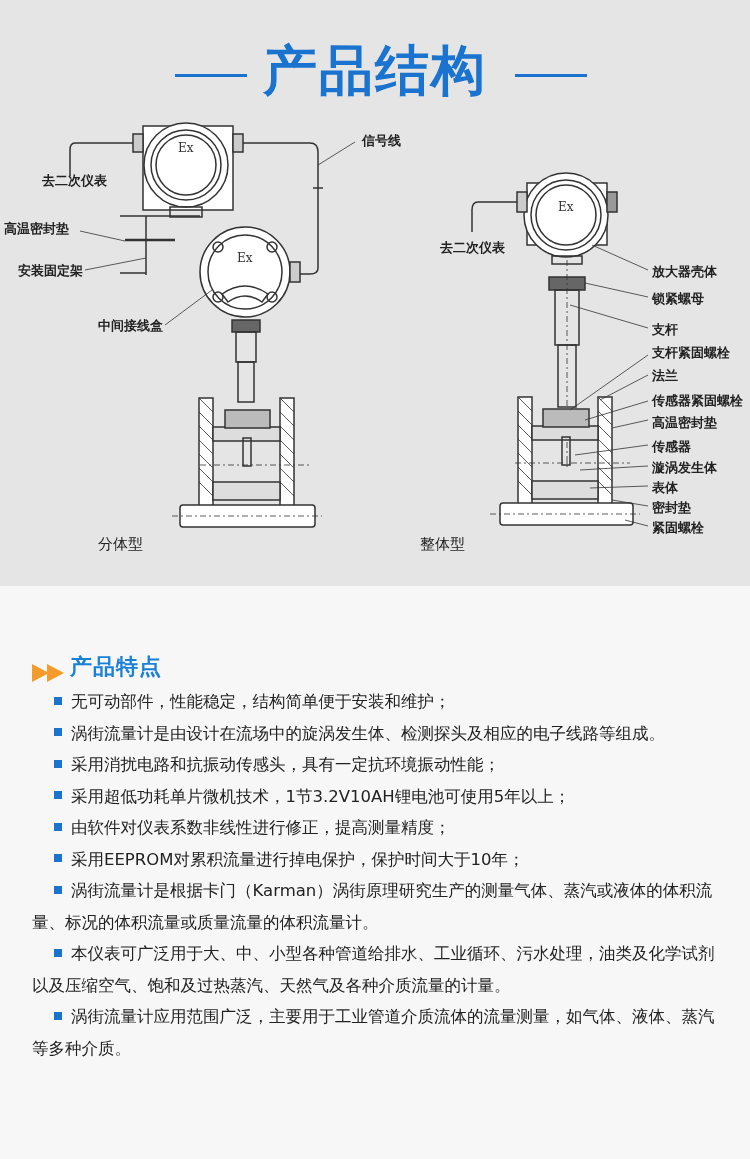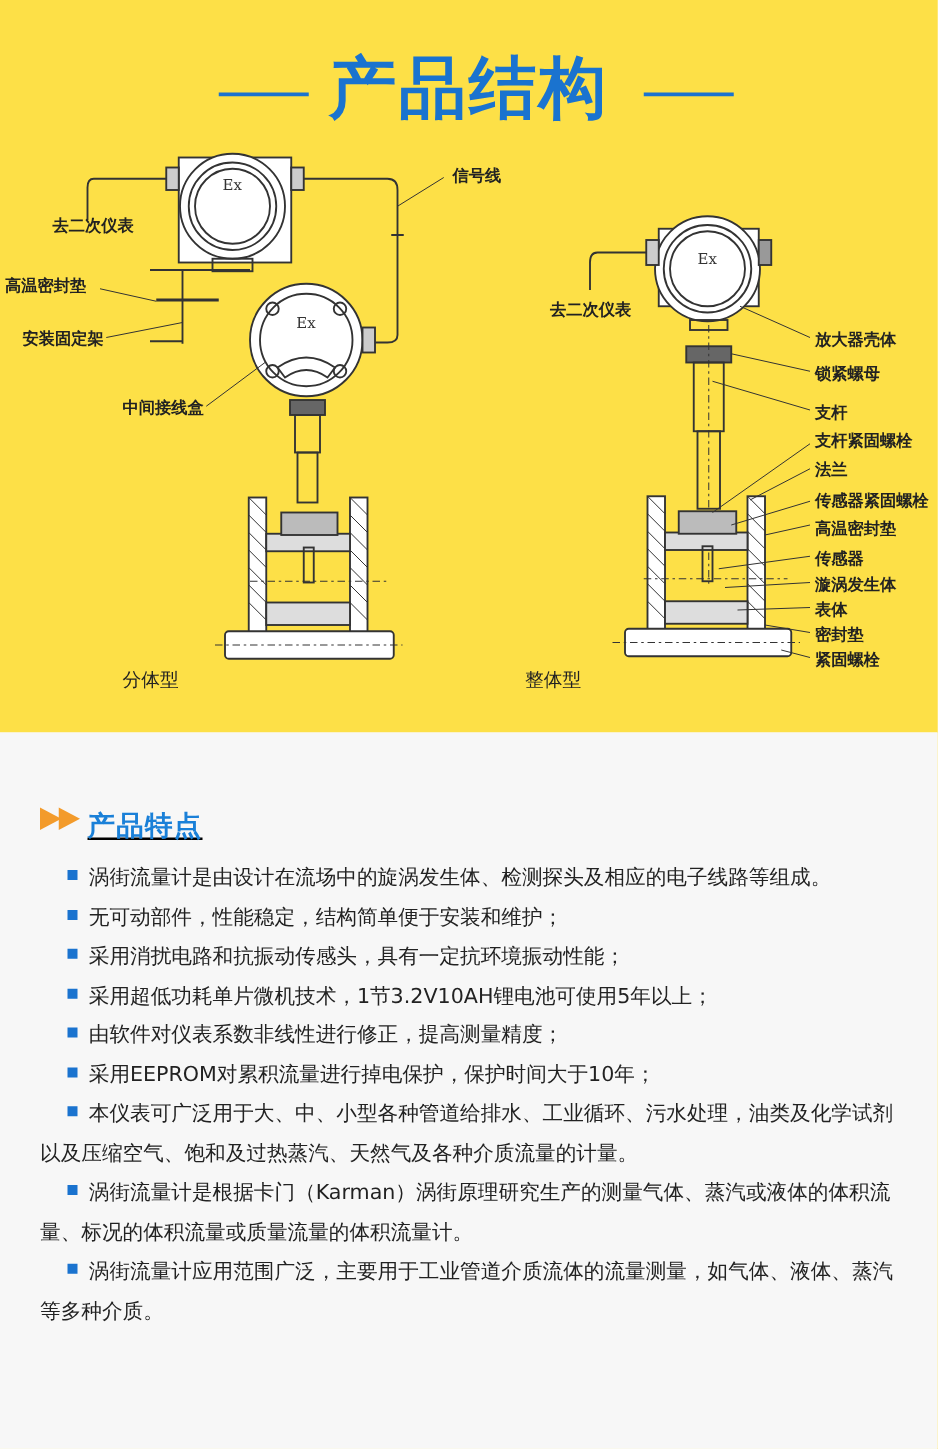--- a/index.html
+++ b/index.html
@@ -1,27 +1,27 @@
 <!DOCTYPE html>
 <html><head>
 <meta charset="utf-8">
 <style>
   html, body { margin:0; padding:0; }
   body { width:750px; height:1159px; overflow:hidden; background:#ffffff; font-family:"DejaVu Sans", sans-serif; position:relative; }
-  .top { position:absolute; left:0; top:0; width:750px; height:586px; background:#fde047; }
+  .top { position:absolute; left:0; top:0; width:750px; height:586px; background:#e5e5e5; }
   .hdr { position:absolute; top:38px; left:0; width:750px; height:70px; }
   .hdr .line { position:absolute; top:36px; height:3px; width:72px; background:#1a73cf; }
   .hdr .line.l { left:175px; }
   .hdr .line.r { left:515px; }
   .hdr .title { position:absolute; left:260px; top:0; width:230px; text-align:center; font-size:54px; font-weight:bold; color:#1a73cf; letter-spacing:2px; line-height:66px; }
   .diagram { position:absolute; left:0; top:110px; width:750px; height:470px; }
   .lbl { position:absolute; font-family:"DejaVu Serif", serif; font-size:13px; color:#222; white-space:nowrap; font-weight:bold; }
   .typelbl { position:absolute; font-size:15px; color:#222; font-family:"DejaVu Sans", sans-serif;margin-top:27px; }
   .bottom { position:absolute; left:0; top:586px; width:750px; height:573px; background:#f7f7f7; }
-  .sect-title { position:absolute; left:32px; top:60px; height:36px; display:flex; align-items:flex-start;text-decoration:underline; }
+  .sect-title { position:absolute; left:32px; top:60px; height:36px; display:flex; align-items:flex-end; }
   .sect-title .arrows { display:flex; margin-right:8px; }
   .sect-title .tri { width:0; height:0; border-top:9px solid transparent; border-bottom:9px solid transparent; border-left:17px solid #f39b2b; margin-right:-2px; }
   .sect-title .txt { font-size:22px; color:#1a80d8; font-weight:bold; letter-spacing:1px; }
   .features { position:absolute; left:32px; top:100px; width:690px; font-size:16.5px; color:#222; line-height:31.5px; }
   .feat { text-indent:22px; margin:0; }
   .bullet { display:inline-block; width:8px; height:8px; background:#1a73cf; margin-right:9px; vertical-align:middle; position:relative; top:-2px; text-indent:0; }
 </style>
 </head>
 <body>
 
@@ -149,23 +149,23 @@
 
 <div class="bottom">
   <div class="sect-title">
     <span class="arrows">
       <span class="tri"></span>
         <span class="tri"></span>
     </span>
     <span class="txt">产品特点</span>
   </div>
   <div class="features">
+    <p class="feat"><span class="bullet"></span><span>无可动部件，性能稳定，结构简单便于安装和维护；</span></p>
     <p class="feat"><span class="bullet"></span><span>涡街流量计是由设计在流场中的旋涡发生体、检测探头及相应的电子线路等组成。</span></p>
-    <p class="feat"><span class="bullet"></span><span>无可动部件，性能稳定，结构简单便于安装和维护；</span></p>
     <p class="feat"><span class="bullet"></span><span>采用消扰电路和抗振动传感头，具有一定抗环境振动性能；</span></p>
     <p class="feat"><span class="bullet"></span><span>采用超低功耗单片微机技术，1节3.2V10AH锂电池可使用5年以上；</span></p>
     <p class="feat"><span class="bullet"></span><span>由软件对仪表系数非线性进行修正，提高测量精度；</span></p>
     <p class="feat"><span class="bullet"></span><span>采用EEPROM对累积流量进行掉电保护，保护时间大于10年；</span></p>
+    <p class="feat"><span class="bullet"></span><span>涡街流量计是根据卡门（Karman）涡街原理研究生产的测量气体、蒸汽或液体的体积流量、标况的体积流量或质量流量的体积流量计。</span></p>
     <p class="feat"><span class="bullet"></span><span>本仪表可广泛用于大、中、小型各种管道给排水、工业循环、污水处理，油类及化学试剂以及压缩空气、饱和及过热蒸汽、天然气及各种介质流量的计量。</span></p>
-    <p class="feat"><span class="bullet"></span><span>涡街流量计是根据卡门（Karman）涡街原理研究生产的测量气体、蒸汽或液体的体积流量、标况的体积流量或质量流量的体积流量计。</span></p>
     <p class="feat"><span class="bullet"></span><span>涡街流量计应用范围广泛，主要用于工业管道介质流体的流量测量，如气体、液体、蒸汽等多种介质。</span></p>
   </div>
 </div>
 
 </body></html>

